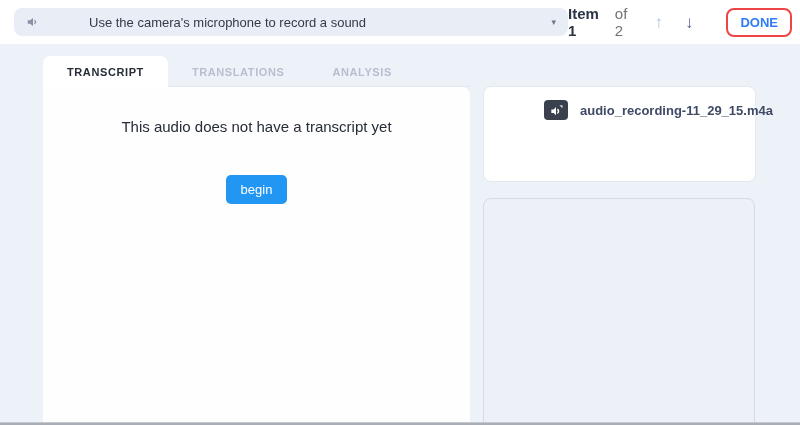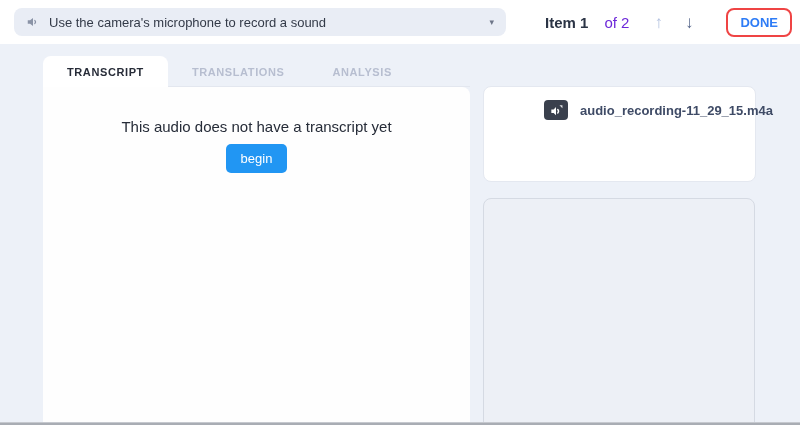--- a/index.html
+++ b/index.html
@@ -20,29 +20,30 @@
   .topbar {
     position: absolute;
     top: 0; left: 0; right: 0;
     height: 44px;
     background: #ffffff;
     display: flex;
     align-items: center;
     padding: 0 8px 0 14px;
   }
   .prompt-select {
-    width: 492px;
+    width: 554px;
     height: 28px;
     background: #e9edf5;
     border-radius: 8px;
     display: flex;
     align-items: center;
     padding: 0 12px;
     cursor: pointer;
     flex-shrink: 0;
+    gap: 40px;
   }
   .prompt-select .spk { display: inline-flex; margin-right: 9px; flex-shrink: 0; }
   .prompt-select .label {
     font-size: 13px;
     color: #333a48;
     white-space: nowrap;
     overflow: hidden;
     flex: 1;
   }
   .prompt-select .caret {
@@ -52,21 +53,21 @@
     flex-shrink: 0;
   }
   .item-nav {
     display: flex;
     align-items: center;
     margin-left: auto;
     gap: 12px;
     font-size: 15px;
   }
   .item-strong { font-weight: bold; color: #2b3445; }
-  .item-dim { color: #6d28d9; margin-left: 4px; }
+  .item-dim { color: #737373; margin-left: 4px; }
   .arrow-btn {
     background: none;
     border: none;
     font-size: 17px;
     line-height: 1;
     cursor: pointer;
     padding: 4px 5px;
     font-family: "Liberation Sans", sans-serif;
   }
   .arrow-up { color: #b3c2e0; margin-left: 8px; }
@@ -122,21 +123,21 @@
     background: #fefefe;
     border-radius: 0 8px 0 0;
     text-align: center;
   }
   .empty-message {
     margin-top: 31px;
     font-size: 15px;
     color: #262c38;
   }
   .begin-btn {
-    margin-top: 9px;
+    margin-top: 40px;
     background: #2196f3;
     color: #ffffff;
     border: none;
     border-radius: 5px;
     font-size: 13px;
     padding: 7px 15px;
     cursor: pointer;
     font-family: "Liberation Sans", sans-serif;
   }
   

